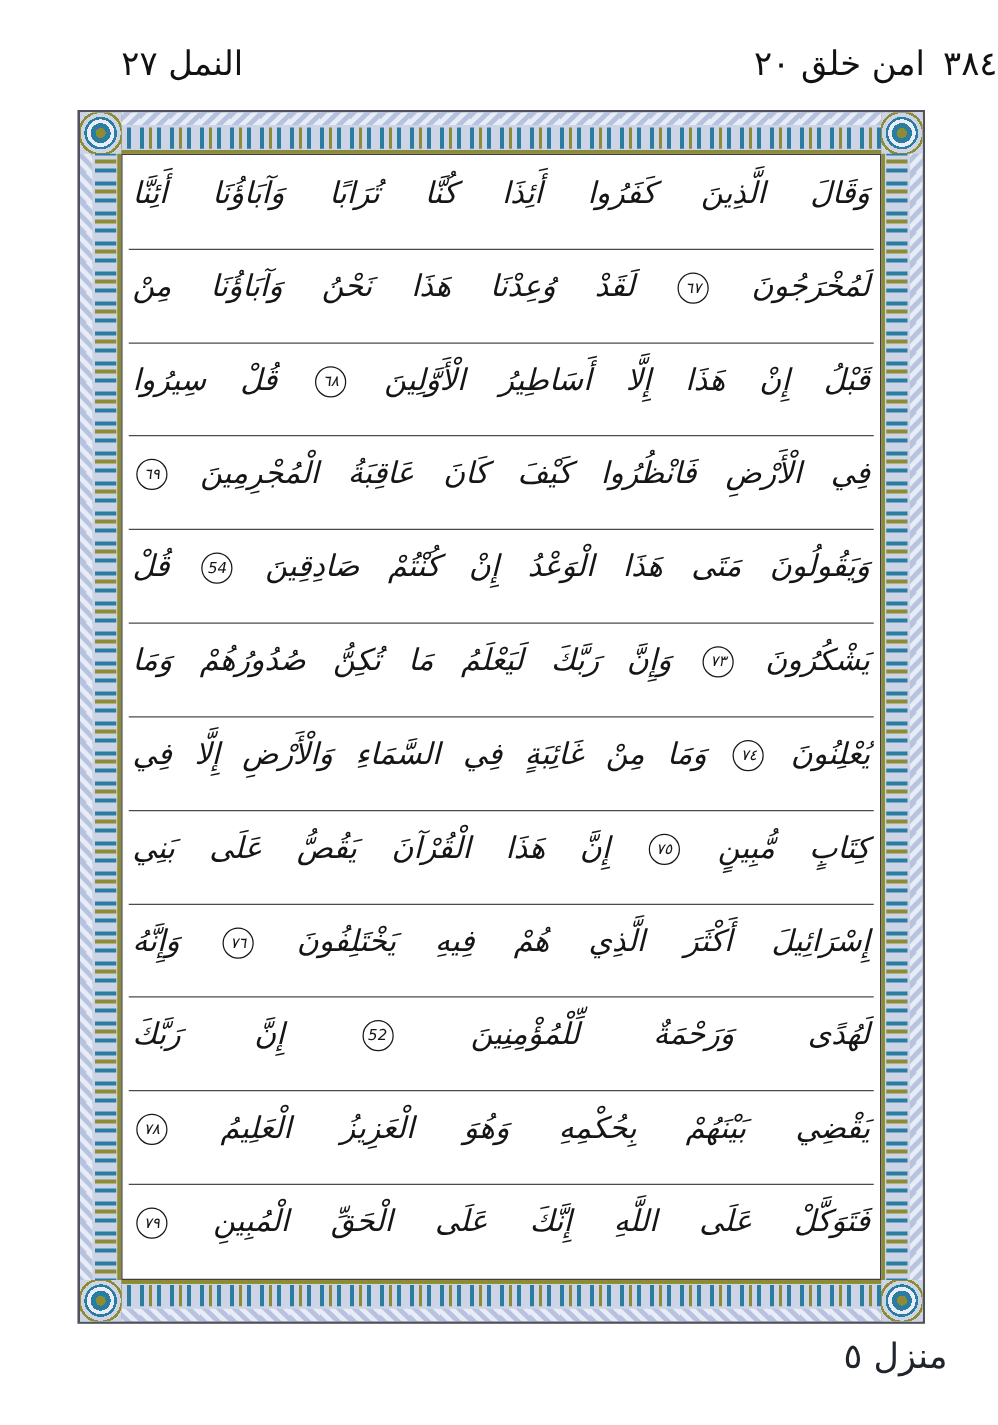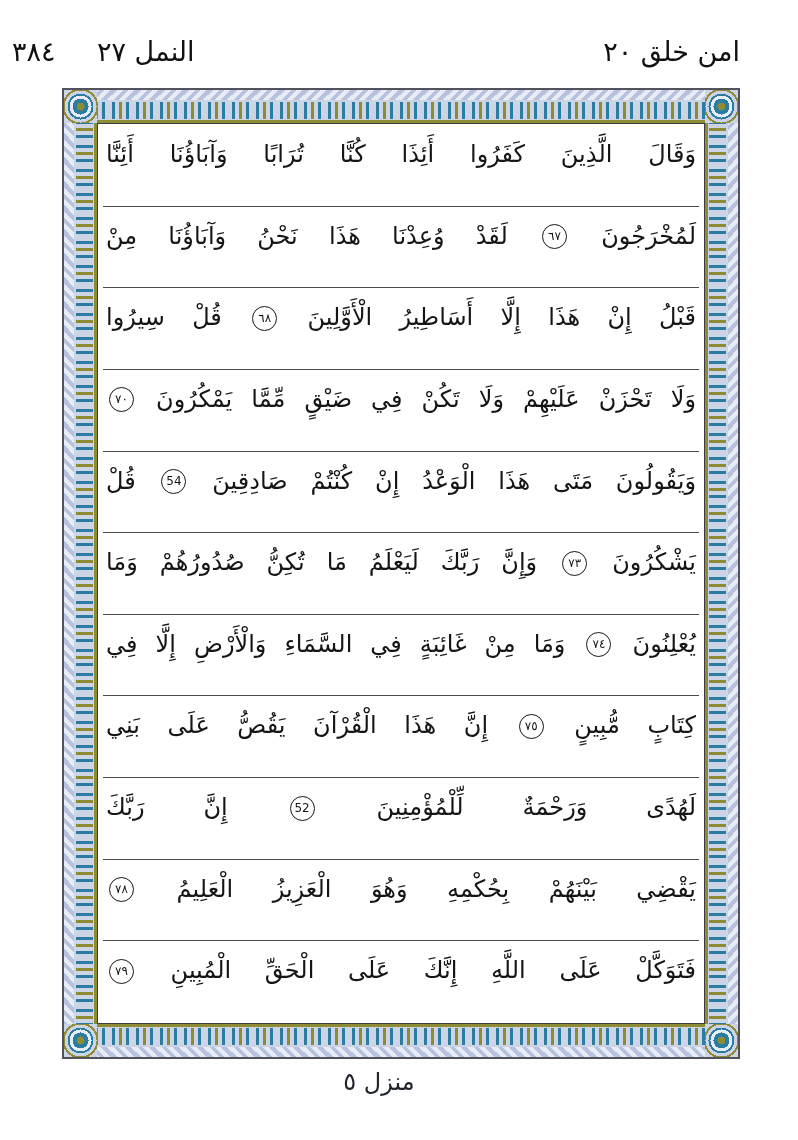--- a/index.html
+++ b/index.html
@@ -3,21 +3,21 @@
 <meta charset="utf-8">
 <style>
   html,body{margin:0;padding:0;}
   body{
     width:798px;height:1140px;position:relative;background:#ffffff;
     font-family:"DejaVu Sans",sans-serif;color:#151515;overflow:hidden;
   }
   
   .runhead{position:absolute;top:36px;left:12px;right:0;height:40px;font-size:27px;color:#111;}
   .runhead .hl{position:absolute;left:85px;top:0;}
-  .runhead .hc{position:absolute;left:0;right:0;text-align:left;top:0;}
+  .runhead .hc{position:absolute;left:0;right:0;text-align:right;top:0;}
   .runhead .hr{position:absolute;right:58px;top:0;text-align:center;}
   
   .frame{
     position:absolute;left:62px;top:88px;width:678px;height:971px;
     background:#ccd4e6;border:2px solid #52525c;box-sizing:border-box;
   }
   .edge{position:absolute;background-color:#ccd4e6;}
   .edge-top{top:0;left:0;right:0;height:33px;
     background-image:
       repeating-linear-gradient(135deg,#b7c2de 0 4px,#e8ecf6 4px 8px),
@@ -54,30 +54,30 @@
     background:radial-gradient(circle at 50% 50%,#8d8c35 0 4px,#2a7da0 4px 8px,#e8ecf6 8px 11px,#2a7da0 11px 13px,#ccd4e6 13px 16px,#8d8c35 16px 18px,#ccd4e6 18px);}
   .corner-tl{top:0;left:0;} .corner-tr{top:0;right:0;}
   .corner-bl{bottom:0;left:0;} .corner-br{bottom:0;right:0;}
   .inner-gold{position:absolute;inset:30px;border:3px solid #8d8c35;pointer-events:none;}
   .inner-white{position:absolute;inset:33px;background:#ffffff;border:1px solid #3c3c44;box-sizing:border-box;}
   
   .text-area{position:absolute;inset:1px 5px;display:flex;flex-direction:column;}
   .line{
     flex:1 1 0;direction:rtl;text-align:justify;text-align-last:justify;
     font-size:24px;line-height:58px;border-bottom:1px solid #4a4a50;
-    padding:0 3px;overflow:hidden;white-space:nowrap;
+    padding:0 3px;overflow:hidden;white-space:nowrap;font-style:italic;
   }
   .line:last-child{border-bottom:none;}
   .verse-badge{
     display:inline-block;width:25px;height:25px;line-height:23px;border:1.5px solid #17171c;
     border-radius:50%;font-size:12px;text-align:right;vertical-align:middle;
     margin:0 3px;box-sizing:border-box;text-align-last:center;white-space:nowrap;
   }
   
-  .catchword{position:absolute;left:0;right:40px;top:1068px;text-align:center;font-size:24px;color:#20242c;}
+  .catchword{position:absolute;left:0;right:40px;top:1068px;text-align:right;font-size:28px;color:#20242c;}
 </style>
 </head>
 <body>
 
 <div class="runhead">
   <span class="hl">النمل ٢٧</span>
   <span class="hc">٣٨٤</span>
   <span class="hr">امن خلق ٢٠</span>
 </div>
 
@@ -89,25 +89,26 @@
   <div class="corner corner-tl"></div>
   <div class="corner corner-tr"></div>
   <div class="corner corner-bl"></div>
   <div class="corner corner-br"></div>
   <div class="inner-gold"></div>
   <div class="inner-white">
     <div class="text-area">
         <div class="line"><span>وَقَالَ الَّذِينَ كَفَرُوا أَئِذَا كُنَّا تُرَابًا وَآبَاؤُنَا أَئِنَّا</span></div>
         <div class="line"><span>لَمُخْرَجُونَ</span> <span class="verse-badge">٦٧</span> <span>لَقَدْ وُعِدْنَا هَذَا نَحْنُ وَآبَاؤُنَا مِنْ</span></div>
         <div class="line"><span>قَبْلُ إِنْ هَذَا إِلَّا أَسَاطِيرُ الْأَوَّلِينَ</span> <span class="verse-badge">٦٨</span> <span>قُلْ سِيرُوا</span></div>
-        <div class="line"><span>وَلَا تَحْزَنْ عَلَيْهِمْ وَلَا تَكُنْ فِي ضَيْقٍ مِّمَّا يَمْكُرُونَ</span> <span class="verse-badge">٧٠</span></div>
+        <div class="line"><span>فِي الْأَرْضِ فَانْظُرُوا كَيْفَ كَانَ عَاقِبَةُ الْمُجْرِمِينَ</span> <span class="verse-badge">٦٩</span></div>
         <div class="line"><span>وَيَقُولُونَ مَتَى هَذَا الْوَعْدُ إِنْ كُنْتُمْ صَادِقِينَ</span> <span class="verse-badge">54</span> <span>قُلْ</span></div>
         <div class="line"><span>يَشْكُرُونَ</span> <span class="verse-badge">٧٣</span> <span>وَإِنَّ رَبَّكَ لَيَعْلَمُ مَا تُكِنُّ صُدُورُهُمْ وَمَا</span></div>
         <div class="line"><span>يُعْلِنُونَ</span> <span class="verse-badge">٧٤</span> <span>وَمَا مِنْ غَائِبَةٍ فِي السَّمَاءِ وَالْأَرْضِ إِلَّا فِي</span></div>
         <div class="line"><span>كِتَابٍ مُّبِينٍ</span> <span class="verse-badge">٧٥</span> <span>إِنَّ هَذَا الْقُرْآنَ يَقُصُّ عَلَى بَنِي</span></div>
+        <div class="line"><span>إِسْرَائِيلَ أَكْثَرَ الَّذِي هُمْ فِيهِ يَخْتَلِفُونَ</span> <span class="verse-badge">٧٦</span> <span>وَإِنَّهُ</span></div>
         <div class="line"><span>لَهُدًى وَرَحْمَةٌ لِّلْمُؤْمِنِينَ</span> <span class="verse-badge">52</span> <span>إِنَّ رَبَّكَ</span></div>
         <div class="line"><span>يَقْضِي بَيْنَهُمْ بِحُكْمِهِ وَهُوَ الْعَزِيزُ الْعَلِيمُ</span> <span class="verse-badge">٧٨</span></div>
         <div class="line"><span>فَتَوَكَّلْ عَلَى اللَّهِ إِنَّكَ عَلَى الْحَقِّ الْمُبِينِ</span> <span class="verse-badge">٧٩</span></div>
       </div>
   </div>
 </div>
 
 <div class="catchword">منزل ٥</div>
 
 </body></html>

